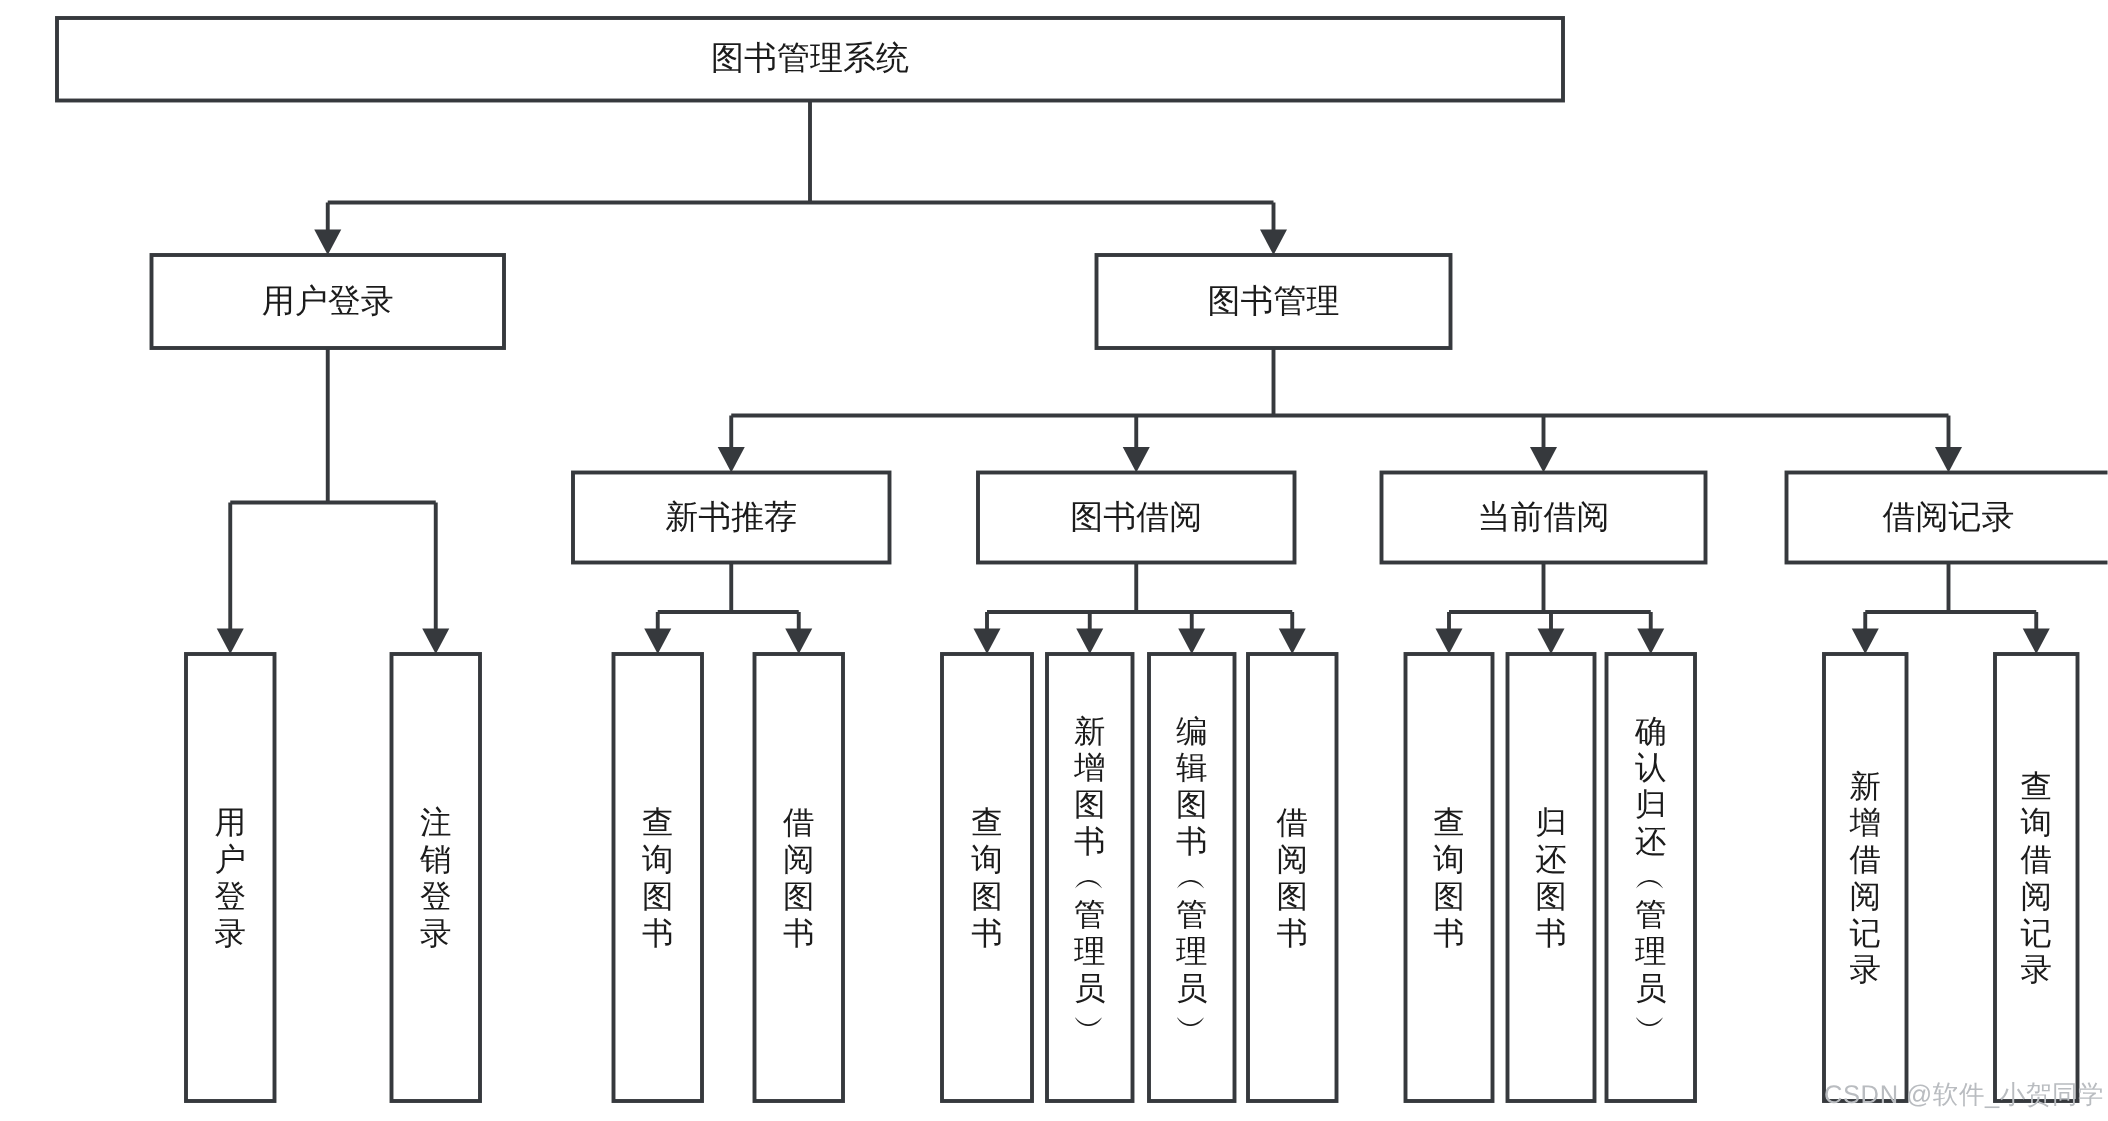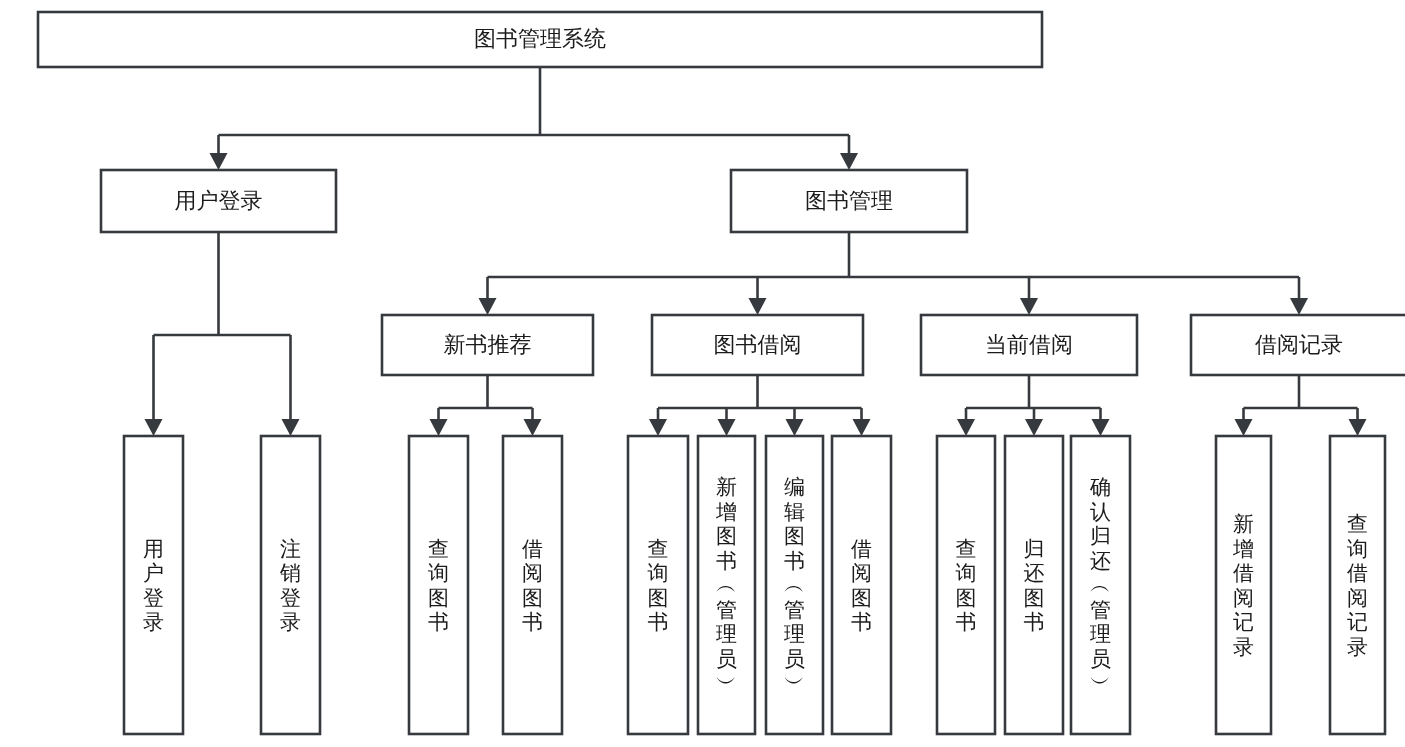--- a/index.html
+++ b/index.html
@@ -217,13 +217,14 @@
         <g>
           <rect x="1196" y="436" width="55" height="298" class="node-box"></rect>
           <text x="1223.5" y="531.1" class="node-label-vertical"><tspan x="1223.5" dy="0">新</tspan><tspan x="1223.5" dy="24.5">增</tspan><tspan x="1223.5" dy="24.5">借</tspan><tspan x="1223.5" dy="24.5">阅</tspan><tspan x="1223.5" dy="24.5">记</tspan><tspan x="1223.5" dy="24.5">录</tspan></text>
         </g>
         <g>
           <rect x="1310" y="436" width="55" height="298" class="node-box"></rect>
           <text x="1337.5" y="531.1" class="node-label-vertical"><tspan x="1337.5" dy="0">查</tspan><tspan x="1337.5" dy="24.5">询</tspan><tspan x="1337.5" dy="24.5">借</tspan><tspan x="1337.5" dy="24.5">阅</tspan><tspan x="1337.5" dy="24.5">记</tspan><tspan x="1337.5" dy="24.5">录</tspan></text>
         </g>
       </g>
   </svg>
+  <div class="watermark-text" style="left: 1196px; top: 718px;">CSDN @软件_小贺同学</div>
 </div>
 
 </body></html>

